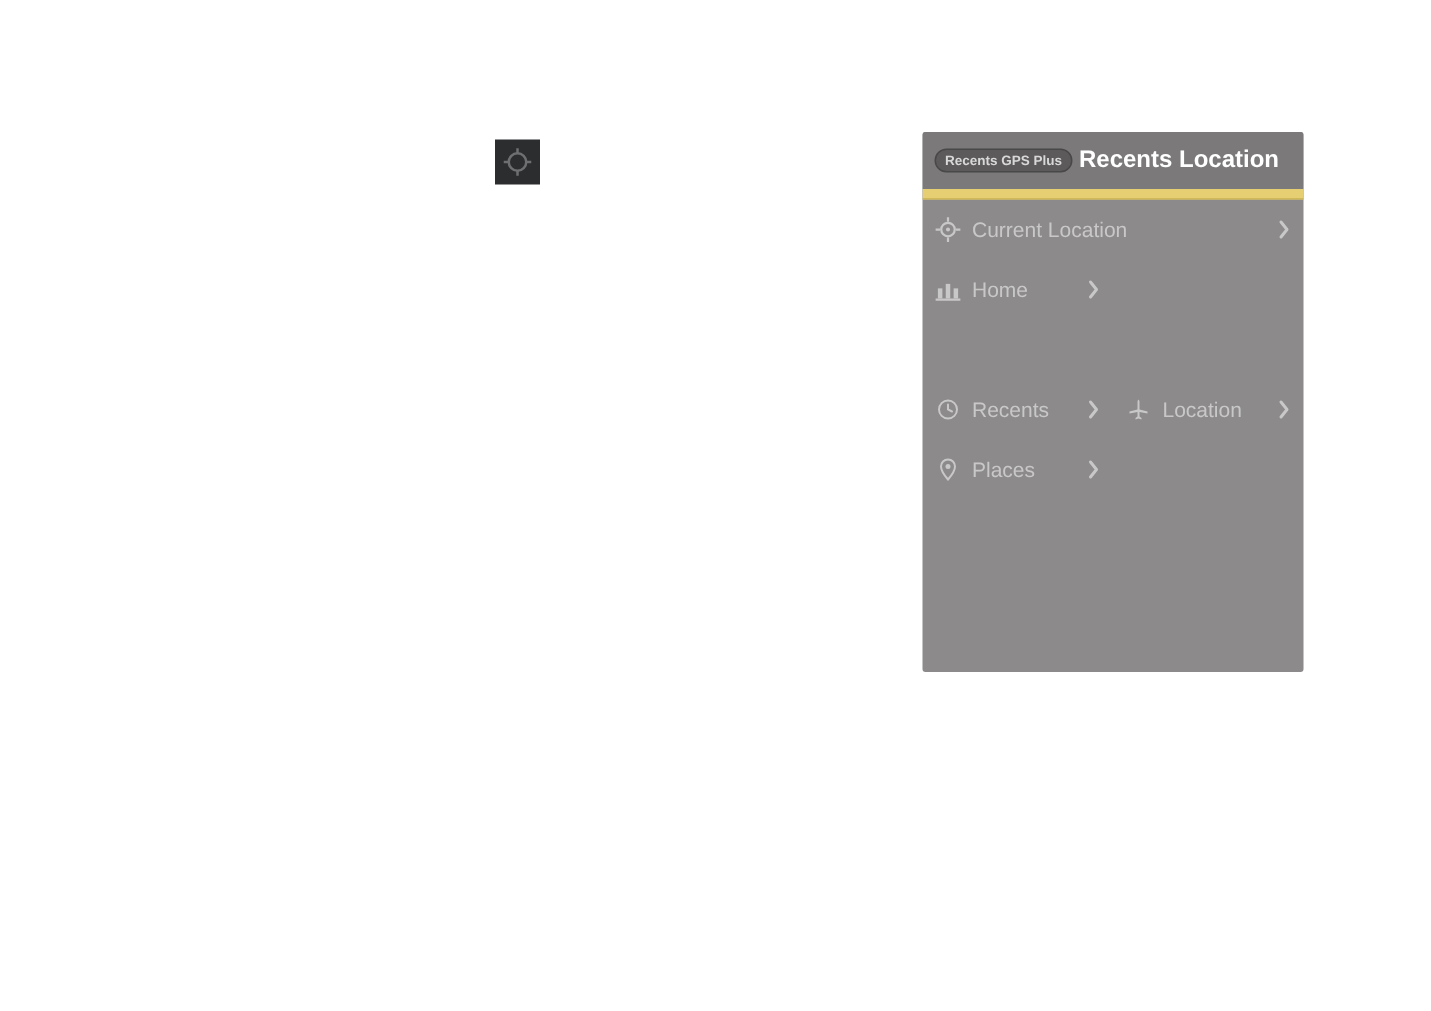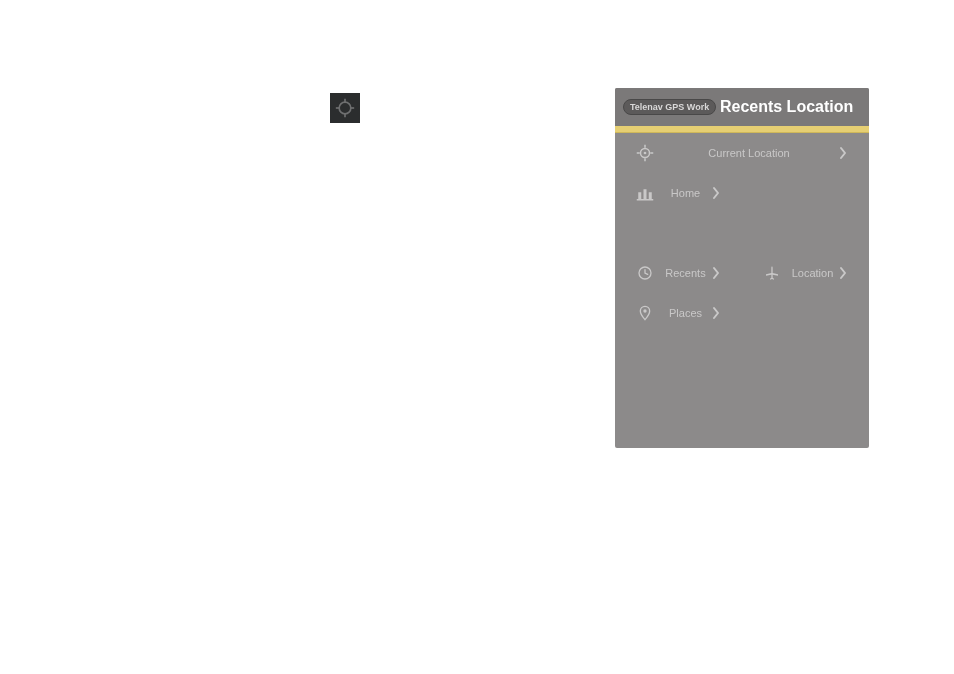--- a/index.html
+++ b/index.html
@@ -84,27 +84,26 @@
     align-items: stretch;
     height: 40px;
   }
   .row.full .cell { width: 100%; }
   .row.split .cell { width: 50%; }
 
   .cell {
     display: flex;
     align-items: center;
     box-sizing: border-box;
-    padding: 0 20px;
+    padding: 0 7px;
     color: #c9c8c8;
-    font-size: 11px;
+    font-size: 14px;
     font-weight: 400;
     cursor: pointer;
     position: relative;
-    text-align: center;
   }
   .cell .ic {
     width: 20px;
     height: 20px;
     flex: 0 0 auto;
     display: flex;
     align-items: center;
     justify-content: center;
   }
   .cell .ic svg { display: block; }
@@ -143,21 +142,21 @@
     <line x1="12" y1="1" x2="12" y2="5" stroke="#6e6f70" stroke-width="2"></line>
     <line x1="12" y1="19" x2="12" y2="23" stroke="#6e6f70" stroke-width="2"></line>
     <line x1="1" y1="12" x2="5" y2="12" stroke="#6e6f70" stroke-width="2"></line>
     <line x1="19" y1="12" x2="23" y2="12" stroke="#6e6f70" stroke-width="2"></line>
   </svg>
 </div>
 
 <div class="panel">
 
   <div class="header">
-    <span class="badge">Telenav GPS Work</span>
+    <span class="badge">Recents GPS Plus</span>
     <span class="header-title">Recents Location</span>
   </div>
 
   <div class="accent-bar"></div>
 
   <div class="rows">
 
     <div class="row full">
       <div class="cell">
         <span class="ic">

